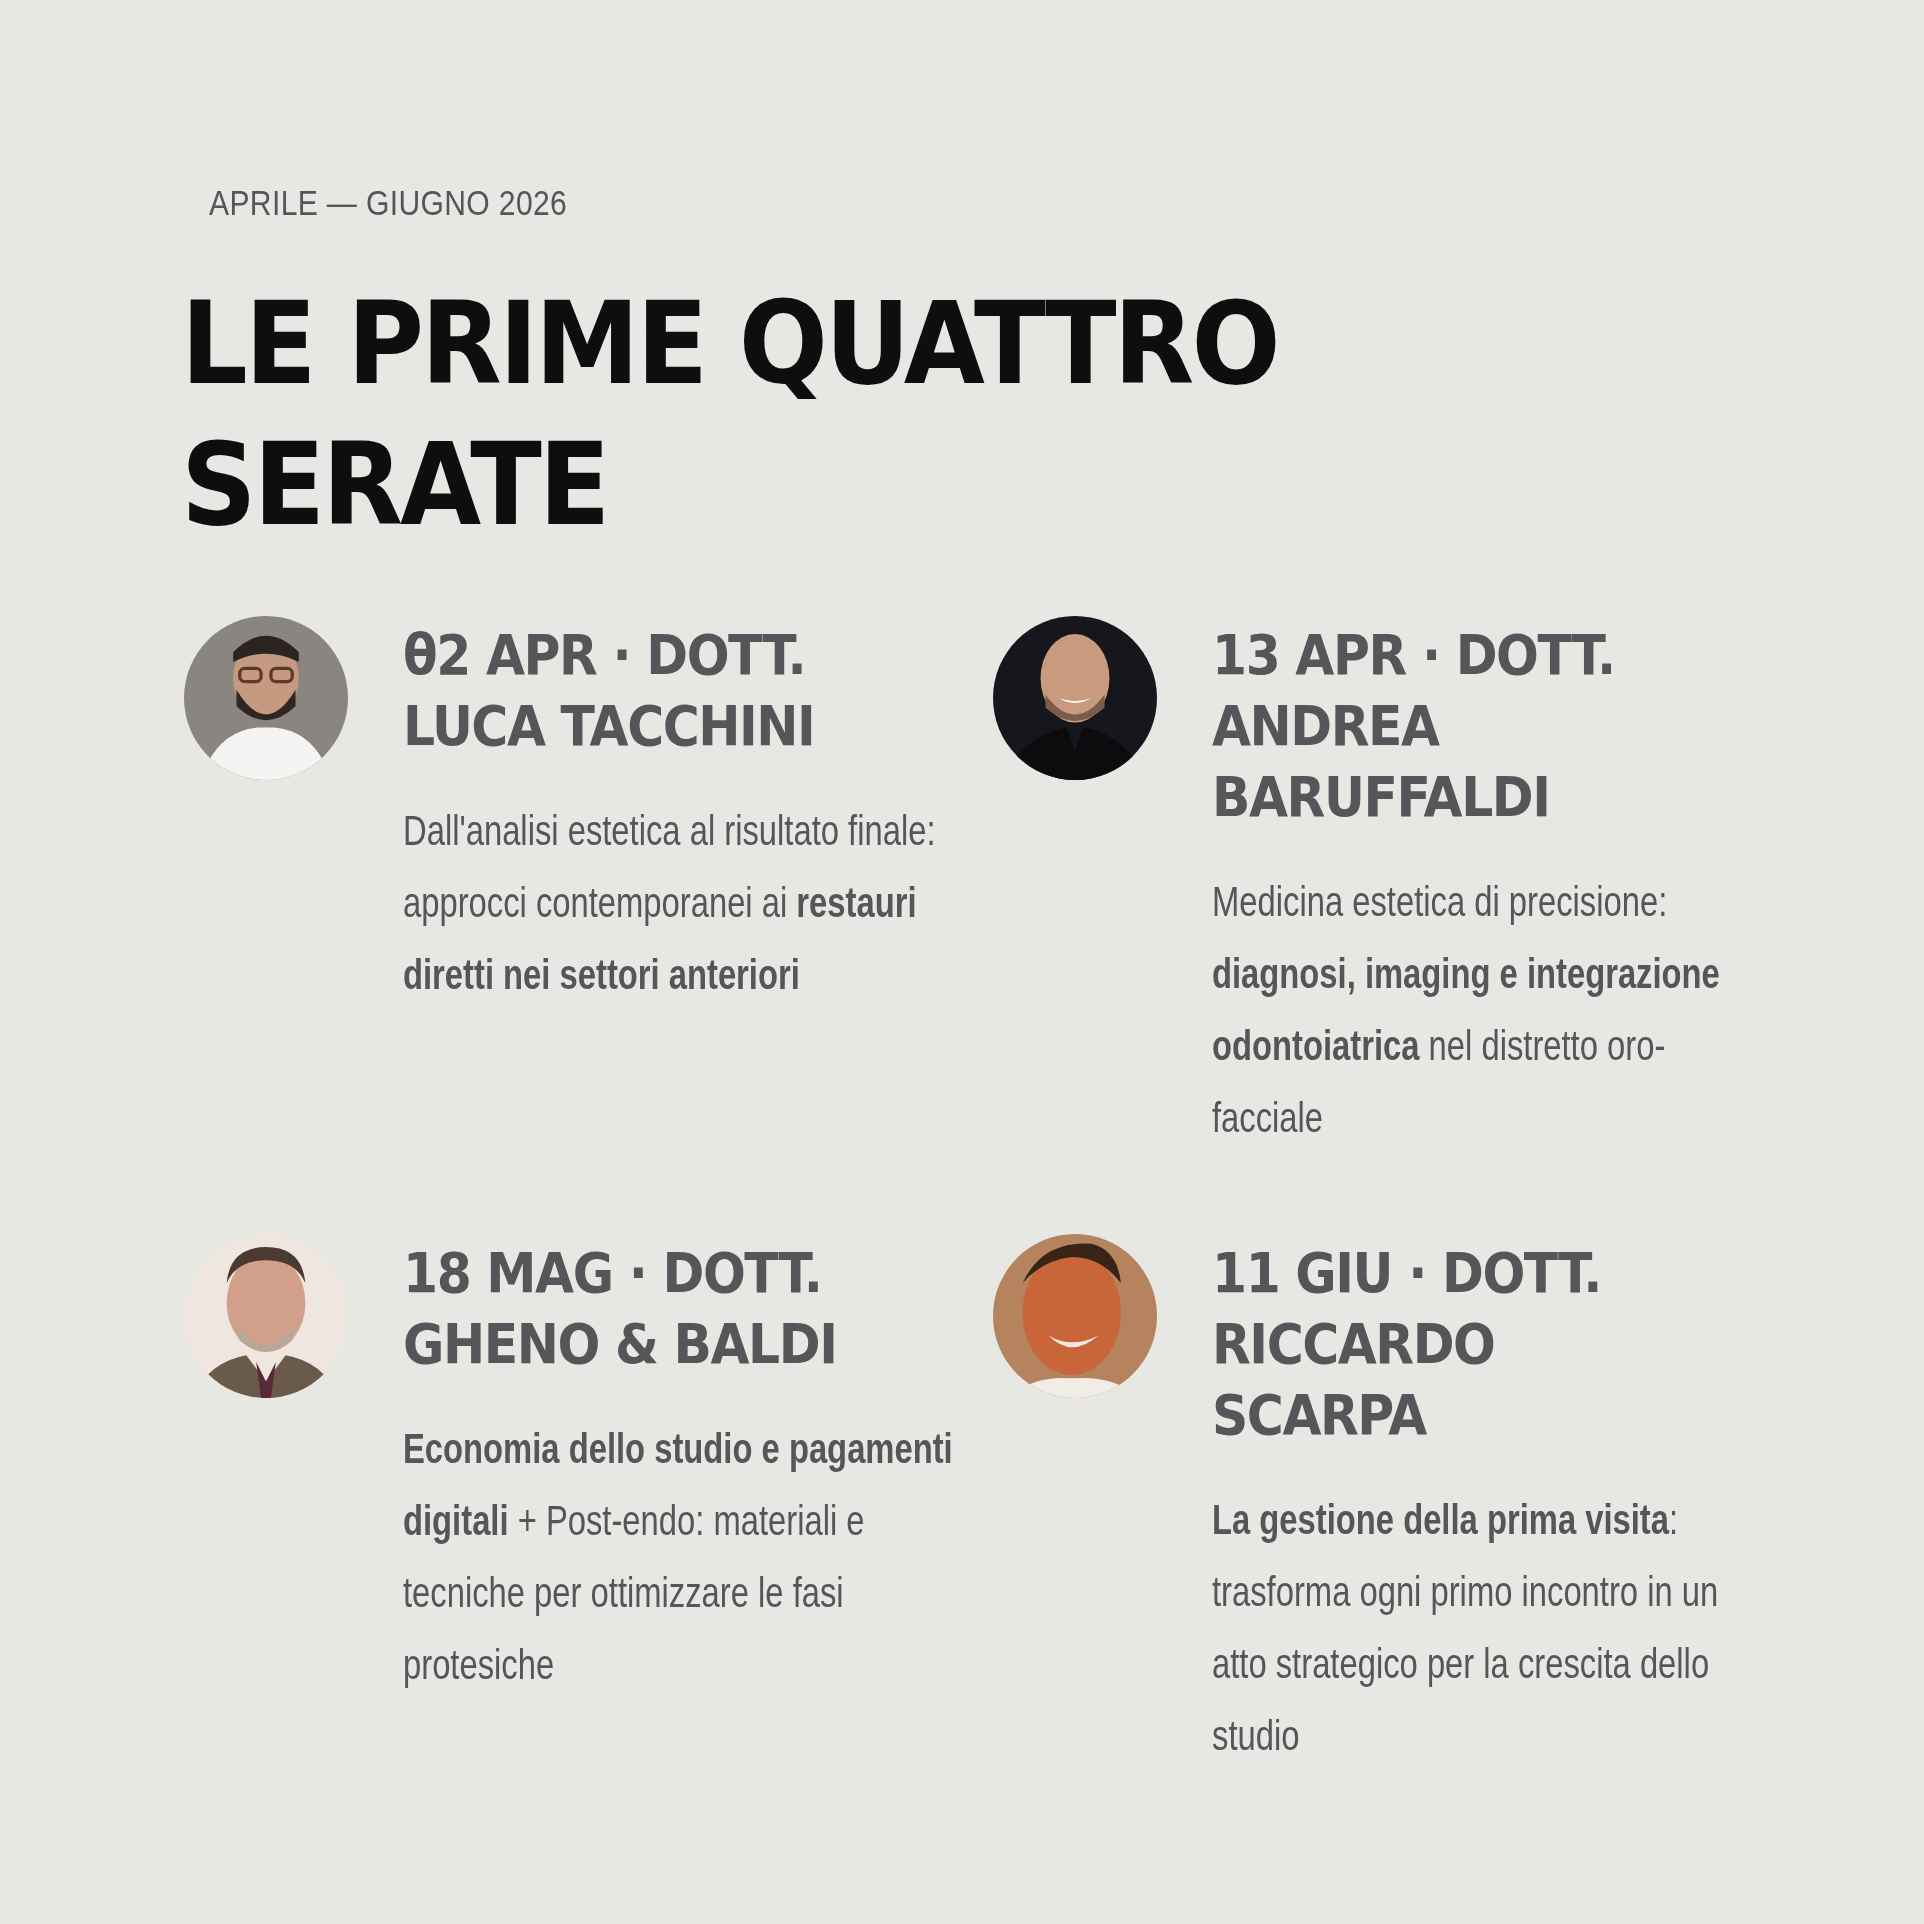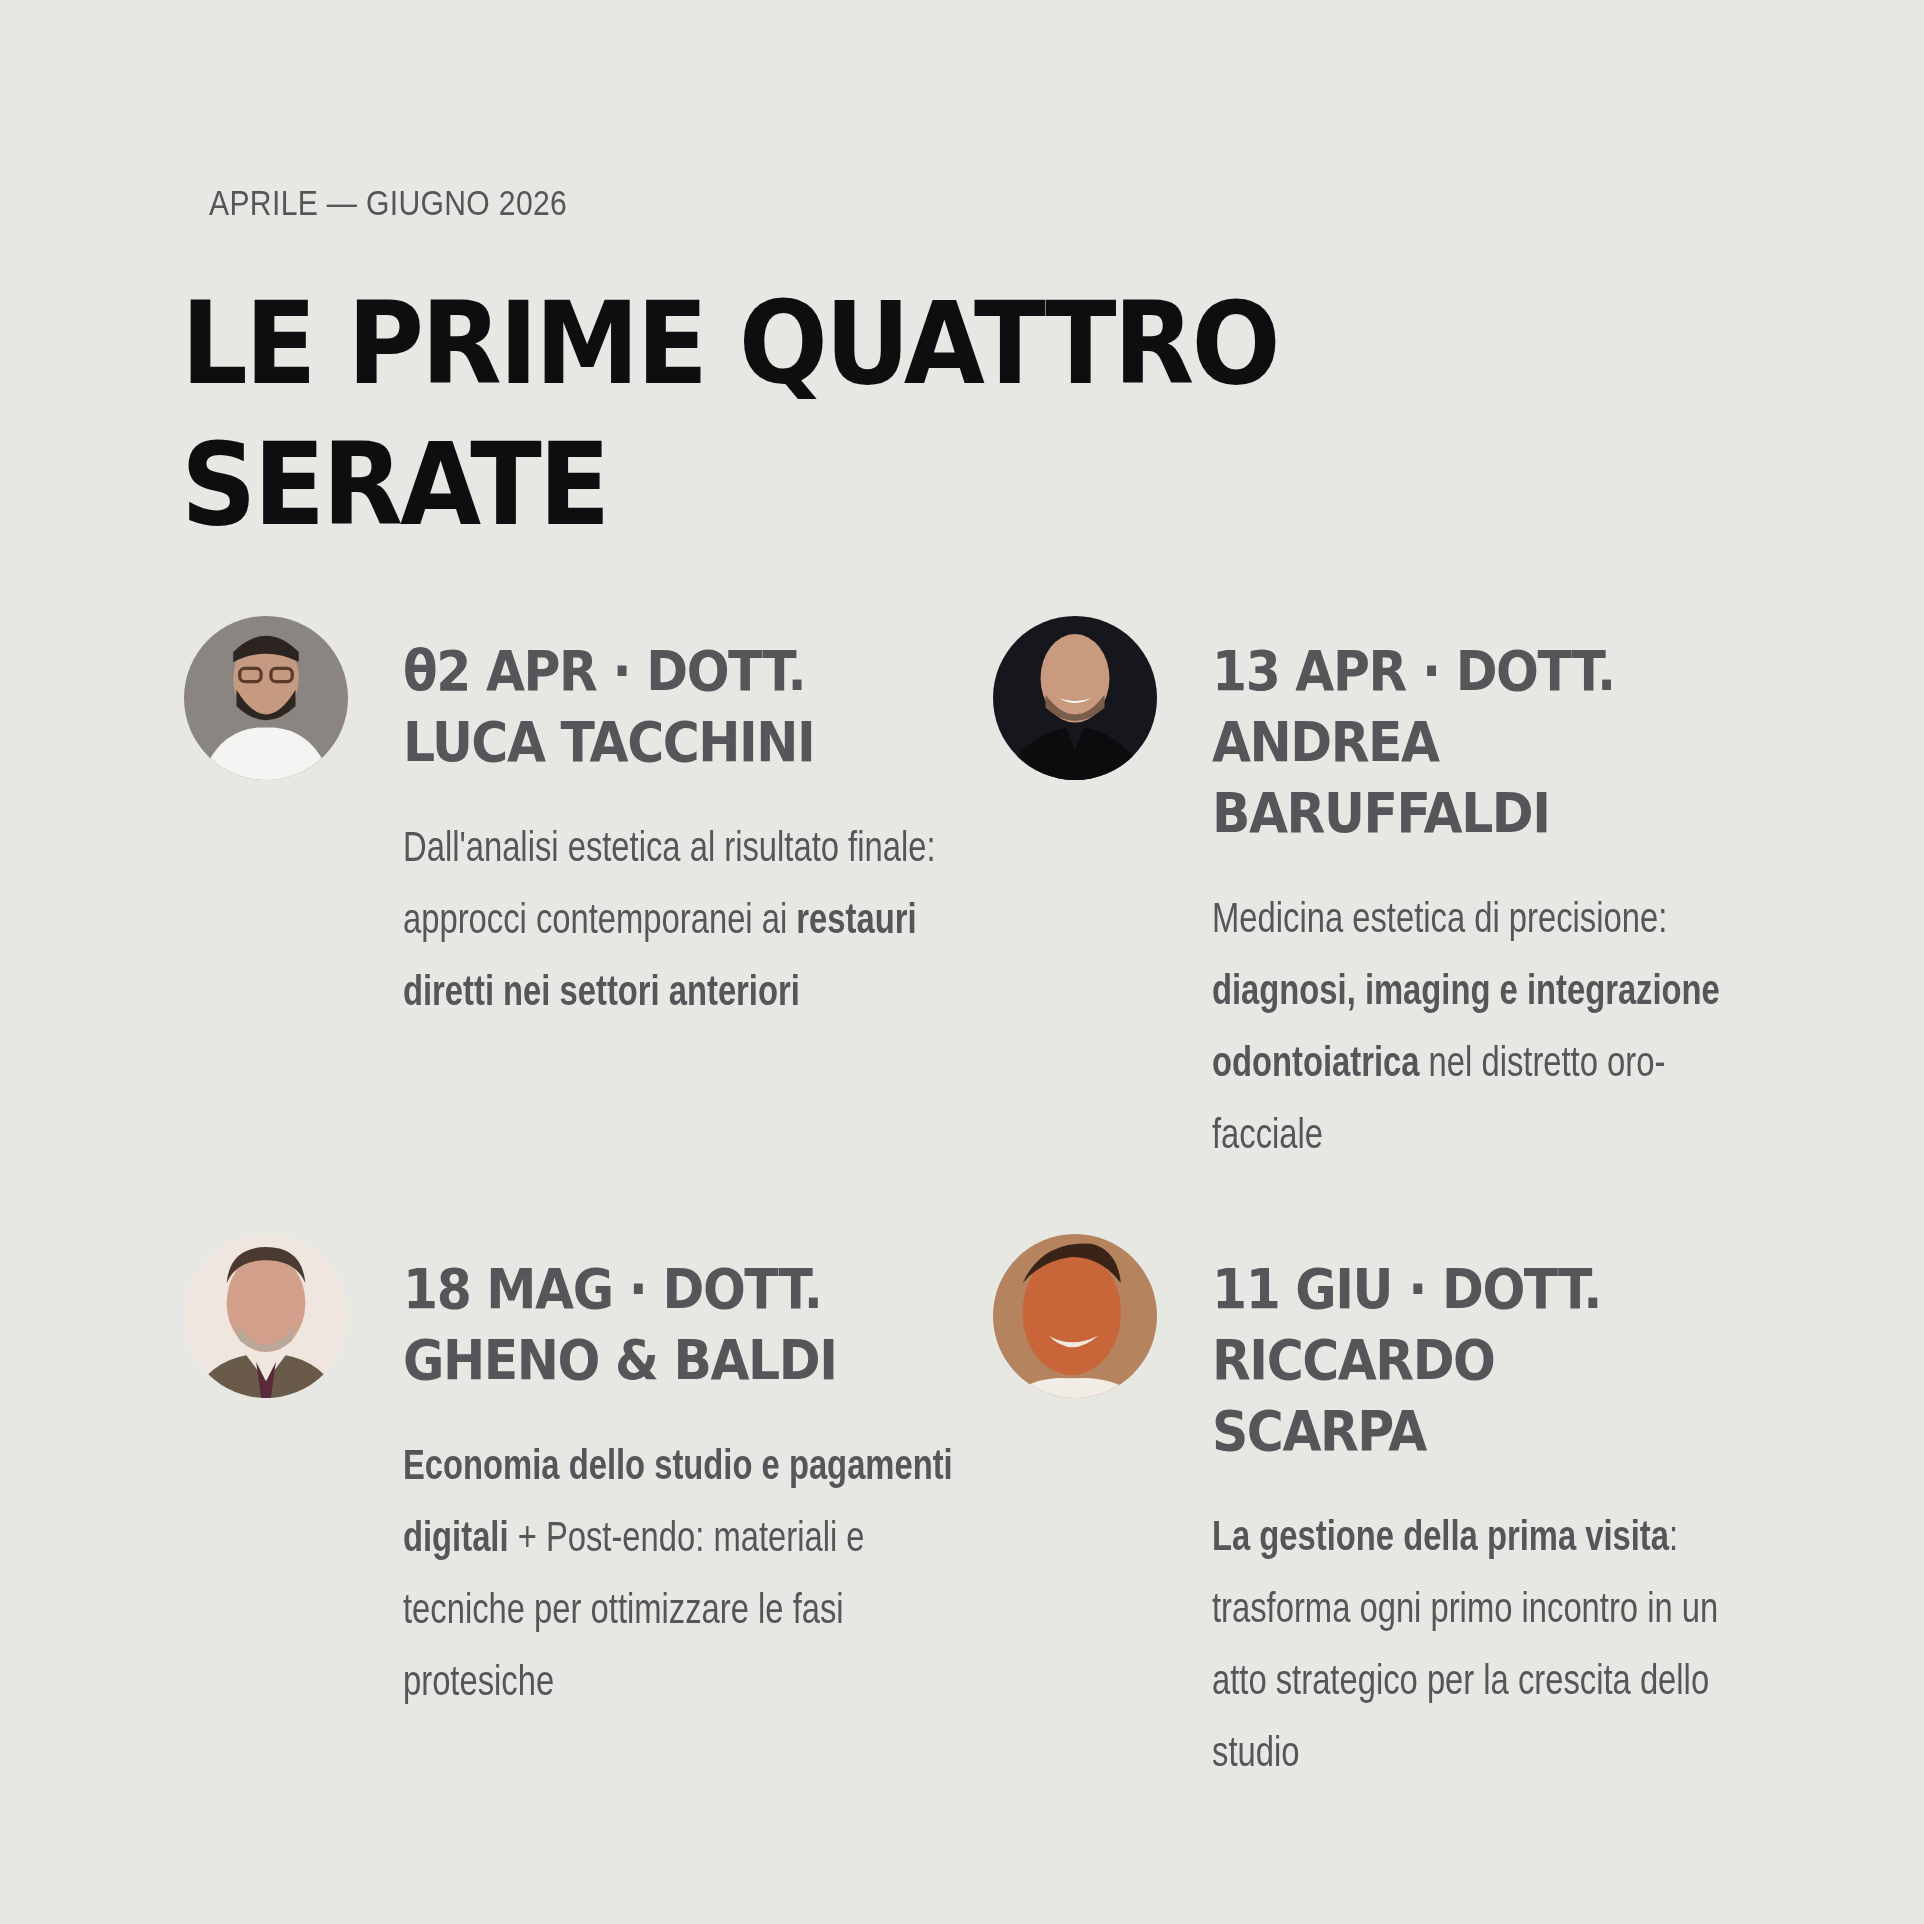--- a/index.html
+++ b/index.html
@@ -17,21 +17,21 @@
     font-family:"DejaVu Sans", sans-serif; font-weight:bold; font-size:114px;
     line-height:141px; color:#0d0e10; letter-spacing:-3.2px;
     transform:scaleX(0.92); transform-origin:left top; width:1444px;
   }
   .card { position:absolute; width:722px; }
   .avatar {
     position:absolute; left:0; top:0; width:164px; height:164px; border-radius:50%;
     overflow:hidden;
   }
   .avatar svg { width:100%; height:100%; display:block; }
-  .card-text { position:absolute; left:219px; top:16px; width:545px; }
+  .card-text { position:absolute; left:219px; top:0; width:545px; }
   .card-heading {
     margin:0; font-family:"DejaVu Sans", sans-serif; font-weight:bold;
     font-size:56px; line-height:71px; color:#55565a; letter-spacing:-1.6px;
     transform:scaleX(0.9); transform-origin:left top; width:610px;
     padding-top:3.2px;
   }
   .card-body {
     margin-top:34px; font-family:"Liberation Sans", sans-serif; font-size:42px;
     line-height:72px; color:#55565a;
     transform:scaleX(0.78); transform-origin:left top; width:706px;

